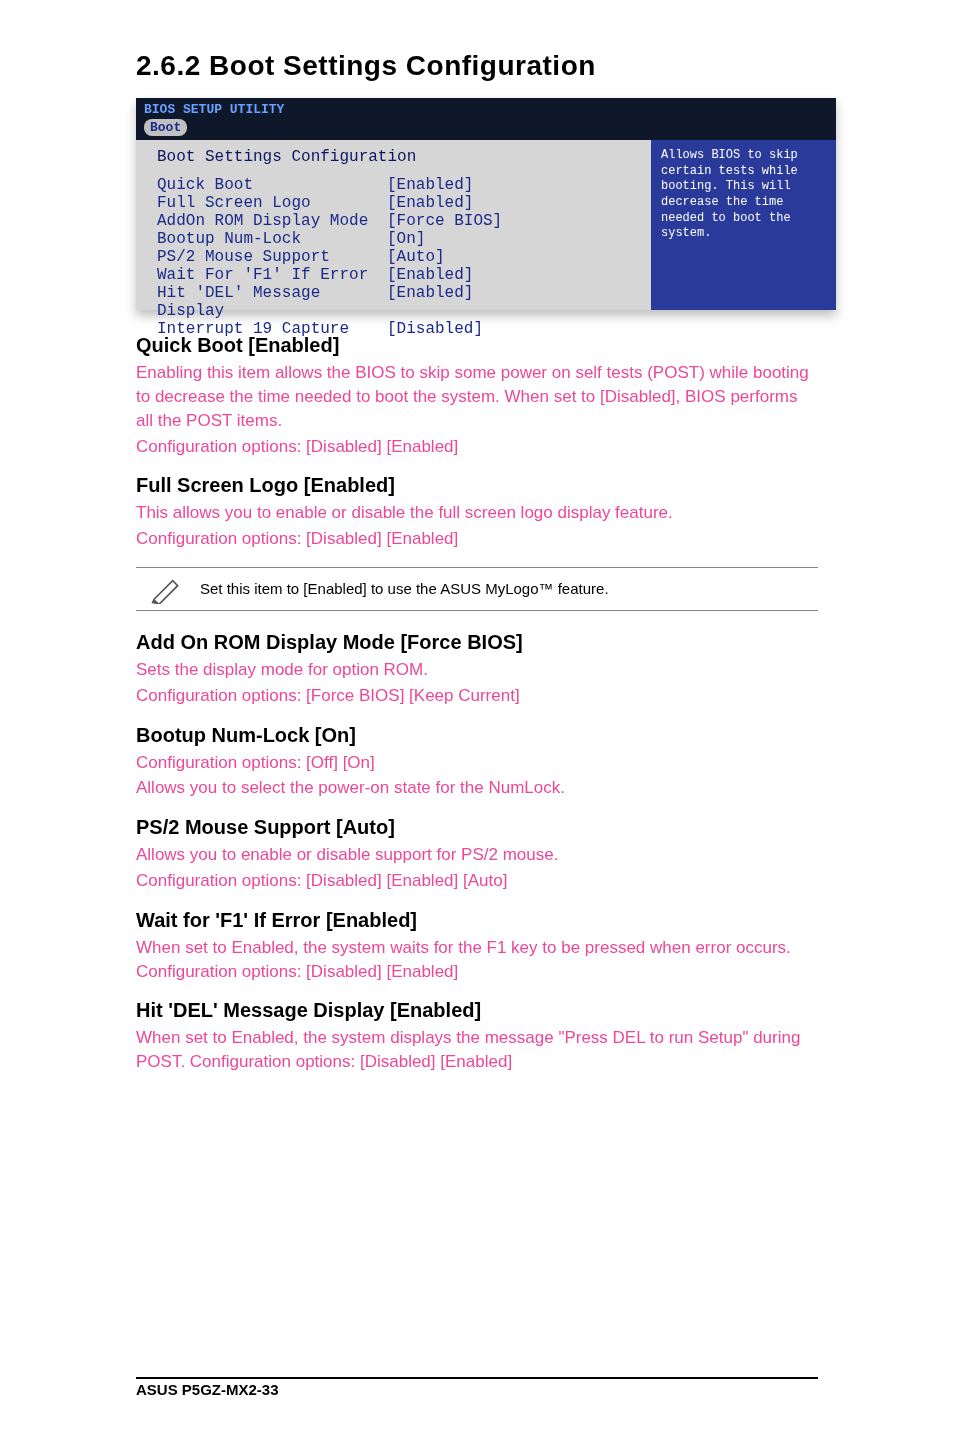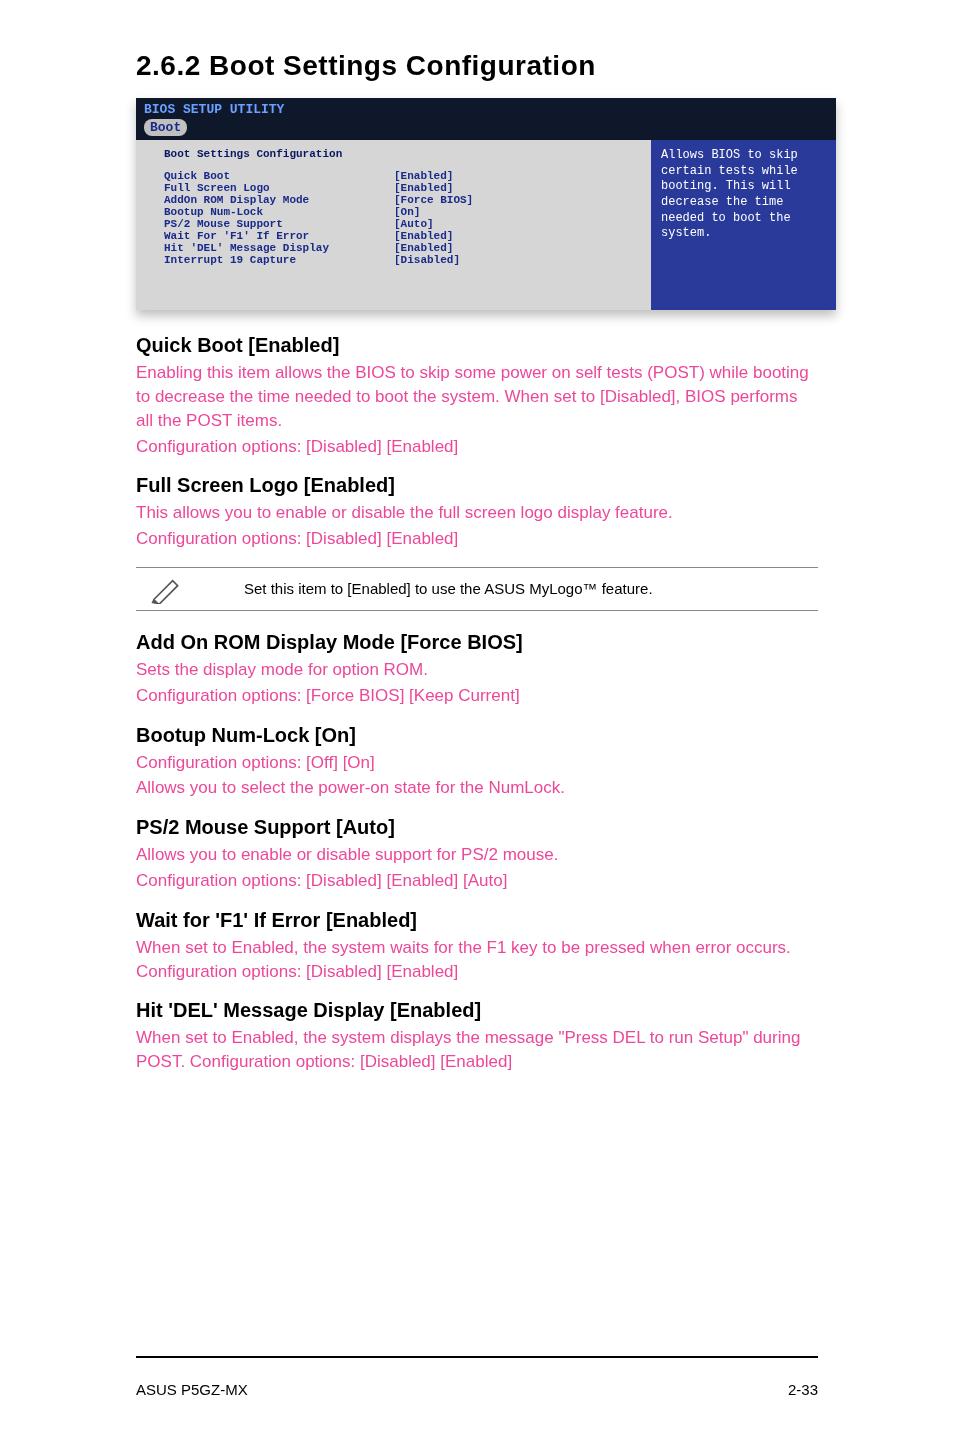--- a/index.html
+++ b/index.html
@@ -49,23 +49,23 @@
     border-radius: 8px;
   }
   .bios-body {
     display: flex;
     height: 170px;
   }
   .bios-left {
     flex: 1 1 auto;
     background: #d6d6d6;
     color: #1a2a8a;
-    padding: 8px 28px;
-    font-size: 11px;
-    font-weight: bold;
+    padding: 8px 21px;
+    font-size: 16px;
+    font-weight: normal;
   }
   .bios-left .heading {
     color: #0a1760;
     margin-bottom: 10px;
   }
   .bios-row { display: flex; }
   .bios-row .lbl { width: 230px; }
   .bios-right {
     width: 185px;
     background: #2a3a9a;
@@ -89,39 +89,38 @@
     color: #ec4899;
   }
   
   .note-wrap {
     border-top: 1px solid #888;
     border-bottom: 1px solid #888;
     margin: 10px 0 20px 0;
     display: flex;
     align-items: center;
     padding: 6px 0;
-    gap: 44px;
   }
   .note-icon {
     width: 60px;
     display: flex;
     justify-content: center;
   }
   .note-icon svg { width: 34px; height: 30px; }
   .note-text {
     font-size: 15px;
     flex: 1;
     padding-left: 4px;
   }
   .footer {
     border-top: 2px solid #000;
-    padding-top: 23px;
-    display: flex;
-    justify-content: space-between;
-    font-weight: normal;
+    padding-top: 2px;
+    display: flex;
+    justify-content: flex-start;
+    font-weight: bold;
     font-size: 15px;
     position: absolute;
     bottom: 40px;
     left: 60px;
     right: 60px;
   }
 </style>
 </head>
 <body>
 

